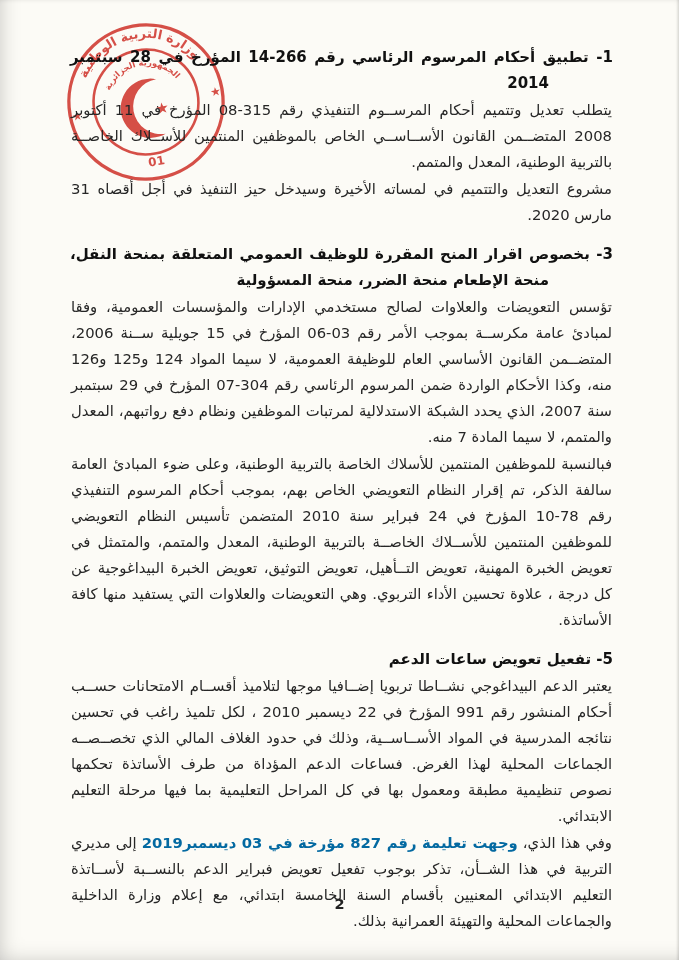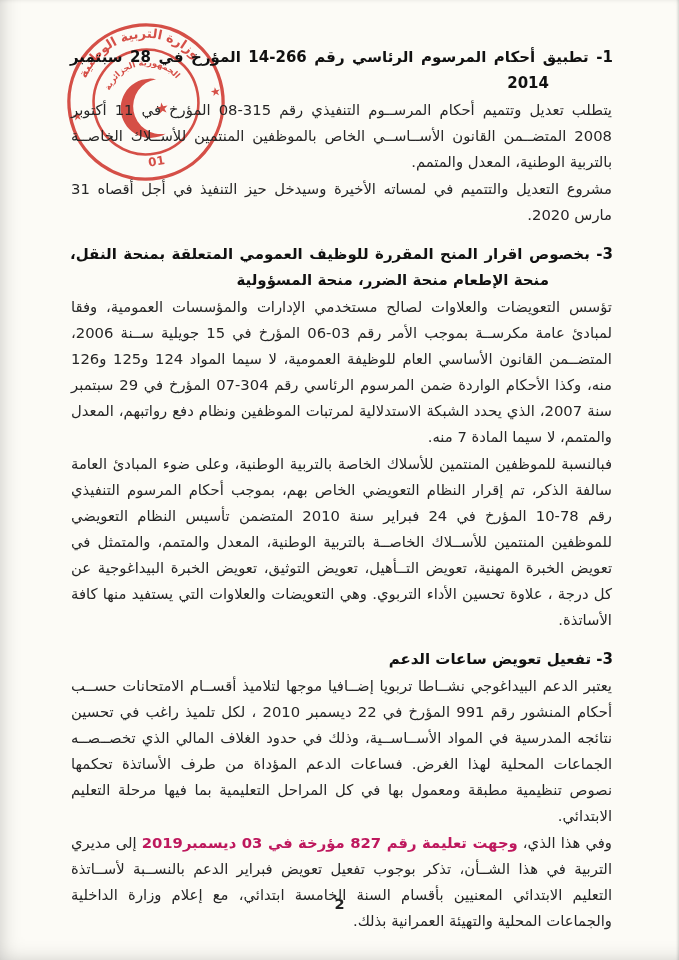--- a/index.html
+++ b/index.html
@@ -52,21 +52,21 @@
   .section h2 {
     font-size: 15px;
     font-weight: bold;
     color: #111;
     line-height: 26px;
     padding-right: 64px;
     text-indent: -64px;
     margin-bottom: 1px;
   }
   .section p { margin: 1px; }
-  .section p b { color: #be185d; }
+  .section p b { color: #0369a1; }
   .page-number {
     position: absolute;
     bottom: 48px;
     left: 0;
     width: 100%;
     text-align: center;
     font-size: 14.5px;
     font-weight: bold;
     color: #222;
     direction: ltr;
@@ -110,20 +110,20 @@
         <h2>1- تطبيق أحكام المرسوم الرئاسي رقم 266-14 المؤرخ في 28 سبتمبر 2014</h2>
         <p><span>يتطلب تعديل وتتميم أحكام المرســوم التنفيذي رقم 315-08 المؤرخ في 11 أكتوبر 2008 المتضــمن القانون الأســاســي الخاص بالموظفين المنتمين للأســلاك الخاصــة بالتربية الوطنية، المعدل والمتمم.</span></p>
         <p><span>مشروع التعديل والتتميم في لمساته الأخيرة وسيدخل حيز التنفيذ في أجل أقصاه 31 مارس 2020.</span></p>
       </section>
       <section class="section">
         <h2>3- بخصوص اقرار المنح المقررة للوظيف العمومي المتعلقة بمنحة النقل، منحة الإطعام منحة الضرر، منحة المسؤولية</h2>
         <p><span>تؤسس التعويضات والعلاوات لصالح مستخدمي الإدارات والمؤسسات العمومية، وفقا لمبادئ عامة مكرســة بموجب الأمر رقم 03-06 المؤرخ في 15 جويلية ســنة 2006، المتضــمن القانون الأساسي العام للوظيفة العمومية، لا سيما المواد 124 و125 و126 منه، وكذا الأحكام الواردة ضمن المرسوم الرئاسي رقم 304-07 المؤرخ في 29 سبتمبر سنة 2007، الذي يحدد الشبكة الاستدلالية لمرتبات الموظفين ونظام دفع رواتبهم، المعدل والمتمم، لا سيما المادة 7 منه.</span></p>
         <p><span>فبالنسبة للموظفين المنتمين للأسلاك الخاصة بالتربية الوطنية، وعلى ضوء المبادئ العامة سالفة الذكر، تم إقرار النظام التعويضي الخاص بهم، بموجب أحكام المرسوم التنفيذي رقم 78-10 المؤرخ في 24 فبراير سنة 2010 المتضمن تأسيس النظام التعويضي للموظفين المنتمين للأســلاك الخاصــة بالتربية الوطنية، المعدل والمتمم، والمتمثل في تعويض الخبرة المهنية، تعويض التــأهيل، تعويض التوثيق، تعويض الخبرة البيداغوجية عن كل درجة ، علاوة تحسين الأداء التربوي. وهي التعويضات والعلاوات التي يستفيد منها كافة الأساتذة.</span></p>
       </section>
       <section class="section">
-        <h2>3- تفعيل تعويض ساعات الدعم</h2>
+        <h2>5- تفعيل تعويض ساعات الدعم</h2>
         <p><span>يعتبر الدعم البيداغوجي نشــاطا تربويا إضــافيا موجها لتلاميذ أقســام الامتحانات حســب أحكام المنشور رقم 991 المؤرخ في 22 ديسمبر 2010 ، لكل تلميذ راغب في تحسين نتائجه المدرسية في المواد الأســاســية، وذلك في حدود الغلاف المالي الذي تخصــصــه الجماعات المحلية لهذا الغرض. فساعات الدعم المؤداة من طرف الأساتذة تحكمها نصوص تنظيمية مطبقة ومعمول بها في كل المراحل التعليمية بما فيها مرحلة التعليم الابتدائي.</span></p>
         <p><span>وفي هذا الذي، </span><b>وجهت تعليمة رقم 827 مؤرخة في 03 ديسمبر2019</b><span> إلى مديري التربية في هذا الشــأن، تذكر بوجوب تفعيل تعويض فبراير الدعم بالنســبة لأســاتذة التعليم الابتدائي المعنيين بأقسام السنة الخامسة ابتدائي، مع إعلام وزارة الداخلية والجماعات المحلية والتهيئة العمرانية بذلك.</span></p>
       </section>
     </main>
 
   <div class="page-number">2</div>
 </div>
 
 </body></html>

